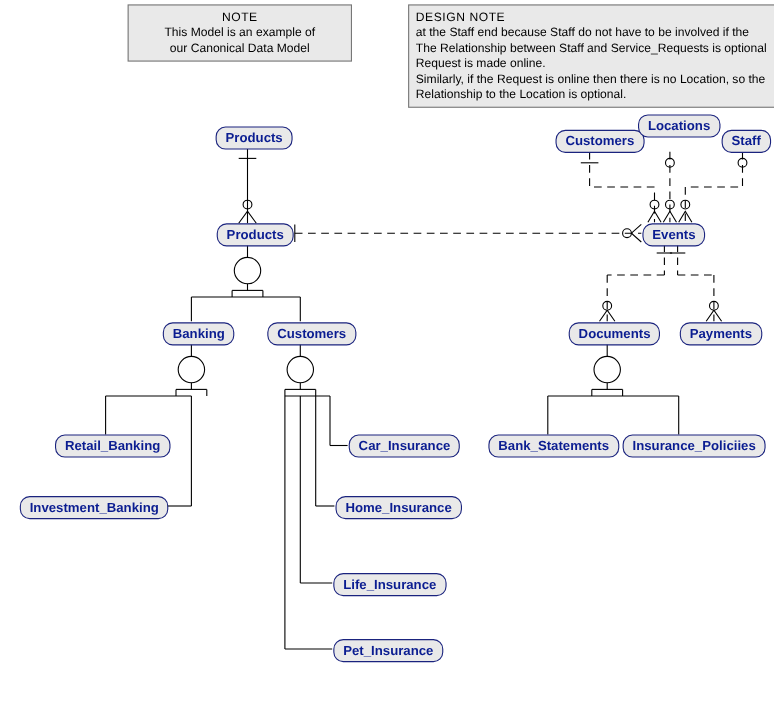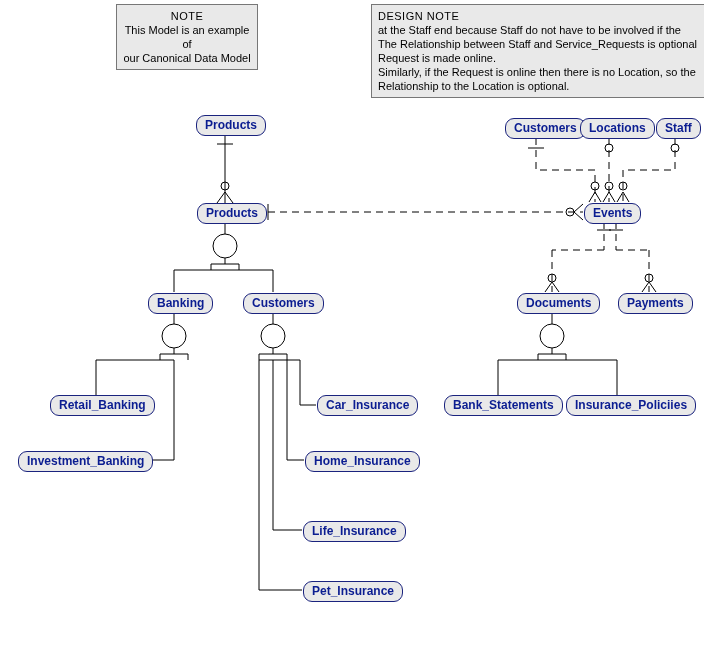--- a/index.html
+++ b/index.html
@@ -53,21 +53,21 @@
     stroke: #000;
     stroke-width: 1;
     fill: none;
   }
   .dash { stroke-dasharray: 7 5; }
   .subtype-circle { fill: #fff; }
 </style>
 </head>
 <body>
 
-<div class="note-box note-left" style="left:116px; top:4px; width:142px;">
+<div class="note-box note-left" style="left:116px; top:4px; width:204px;">
   <div class="title">NOTE</div>
   <div>This Model is an example of</div>
   <div>our Canonical Data Model</div>
 </div>
 
 <div class="note-box note-right" style="left:371px; top:4px; width:376px;">
   <div class="title">DESIGN NOTE</div>
   <div>at the Staff end because Staff do not have to be involved if the</div>
   <div>The Relationship between Staff and Service_Requests is optional</div>
   <div>Request is made online.</div>
@@ -174,21 +174,21 @@
   <line x1="566" y1="354" x2="566" y2="360"></line>
   <line x1="552" y1="348" x2="552" y2="354"></line>
   <line x1="498" y1="360" x2="617" y2="360"></line>
   <line x1="498" y1="360" x2="498" y2="395"></line>
   <line x1="617" y1="360" x2="617" y2="395"></line>
 
 </svg>
 
 <div class="entity" style="left:196px; top:115px;">Products</div>
 <div class="entity" style="left:505px; top:118px;">Customers</div>
-<div class="entity" style="left:580px; top:118px;">Locations</div>
+<div class="entity" style="left:580px; top:104px;">Locations</div>
 <div class="entity" style="left:656px; top:118px;">Staff</div>
 
 <div class="entity" style="left:197px; top:203px;">Products</div>
 <div class="entity" style="left:584px; top:203px;">Events</div>
 
 <div class="entity" style="left:148px; top:293px;">Banking</div>
 <div class="entity" style="left:243px; top:293px;">Customers</div>
 <div class="entity" style="left:517px; top:293px;">Documents</div>
 <div class="entity" style="left:618px; top:293px;">Payments</div>
 

